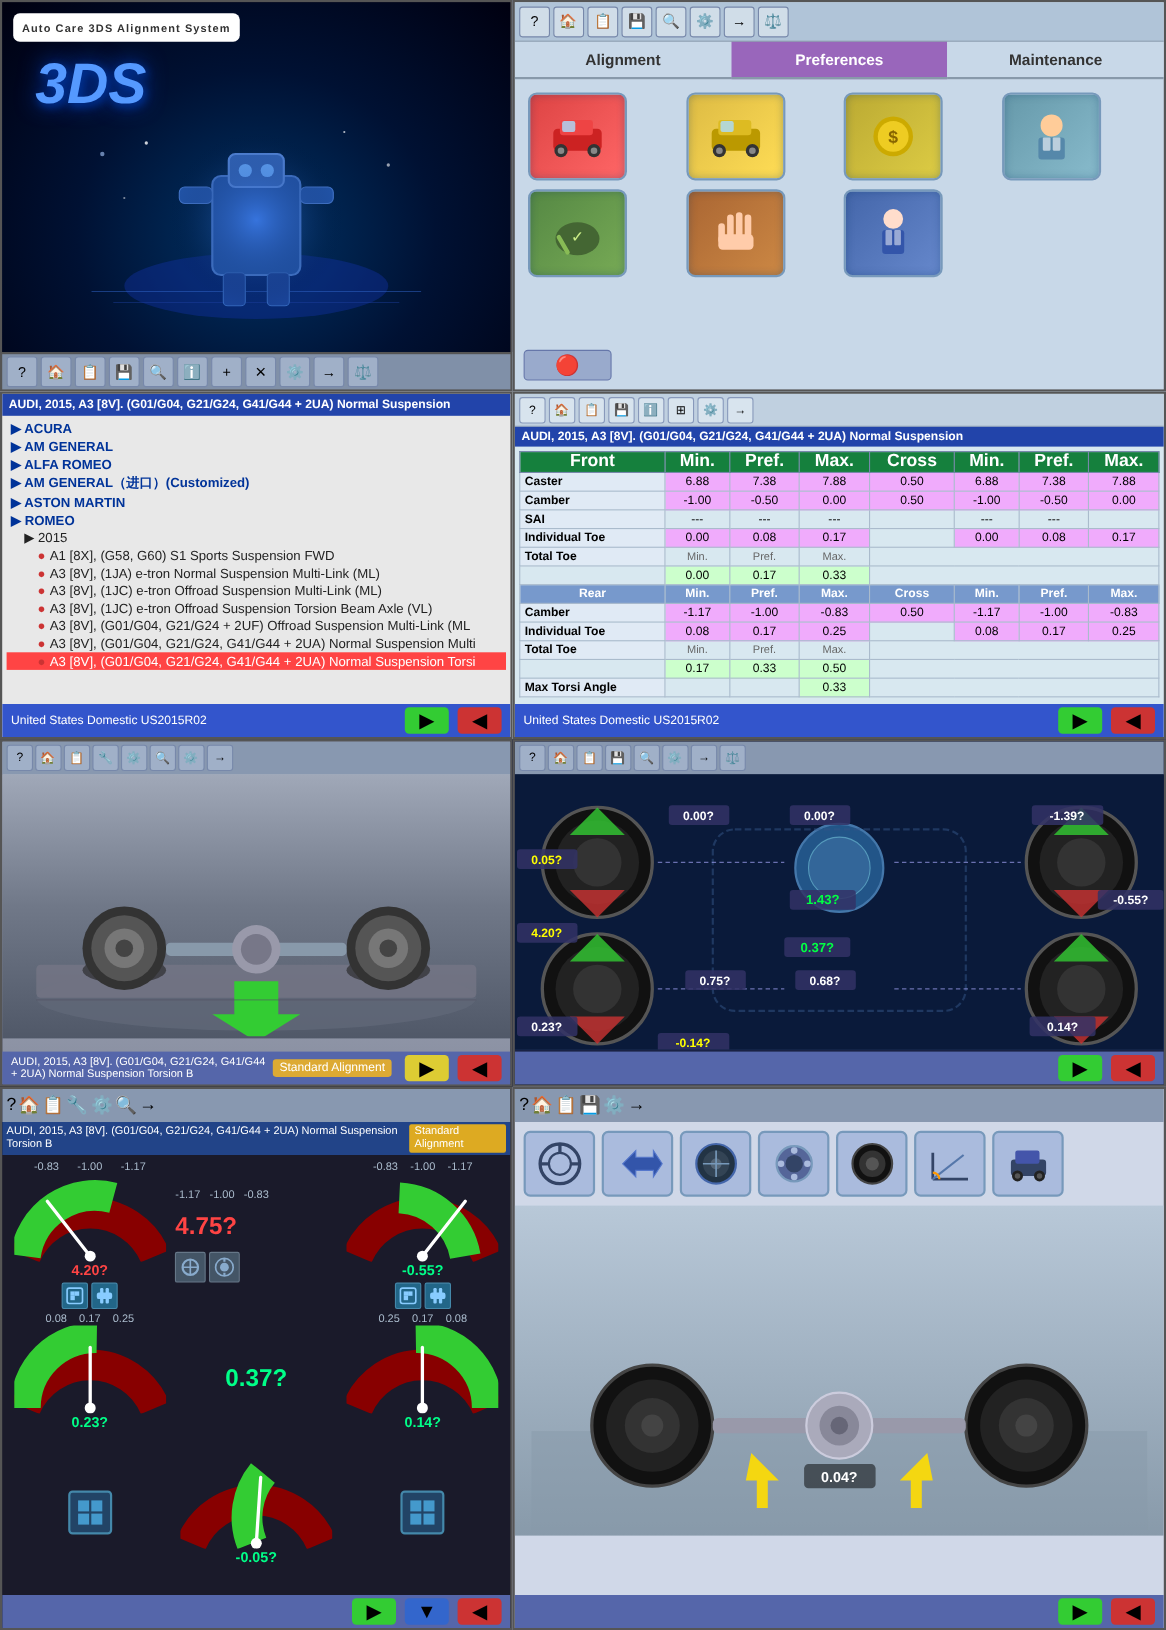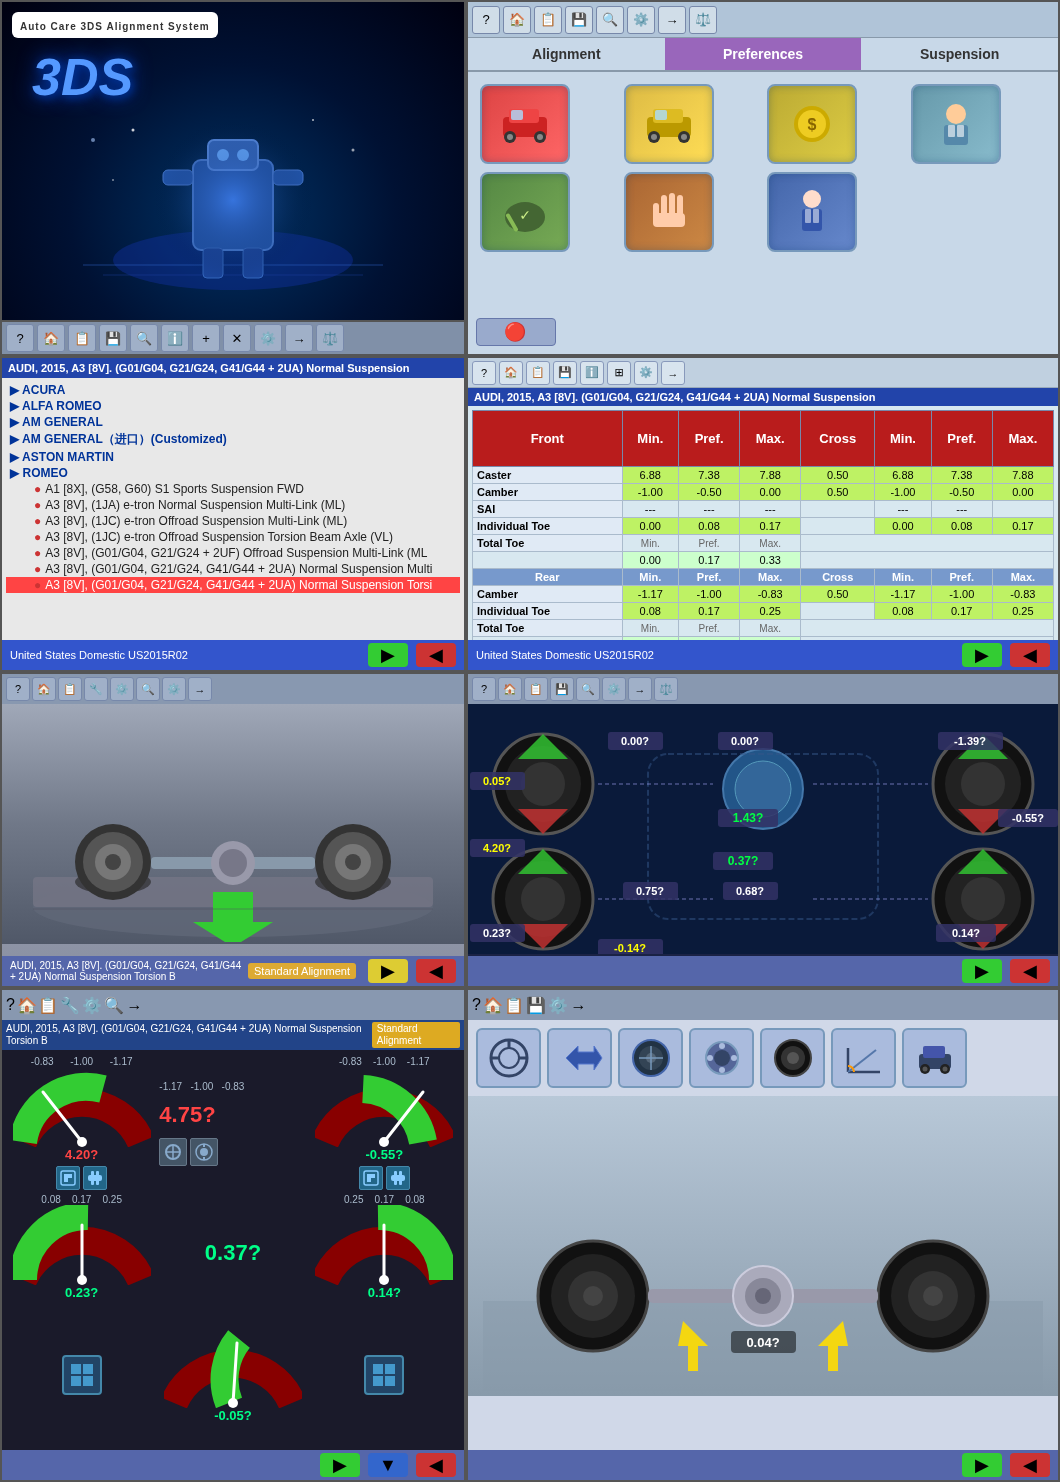--- a/index.html
+++ b/index.html
@@ -124,28 +124,28 @@
     }
     #panel-mr .toolbar .tool-btn {
       width: 24px; height: 24px; background: #d8e4ee; border: 1px solid #8899bb;
       border-radius: 3px; display: flex; align-items: center; justify-content: center;
       font-size: 11px; cursor: pointer;
     }
     #panel-mr .data-table {
       font-size: 11px; width: 100%; border-collapse: collapse;
     }
     #panel-mr .data-table th {
-      background: #b91c1c; color: white; padding: 20px 4px; text-align: center;
-      border: 1px solid #7788aa; font-size: 13px;
+      background: #15803d; color: white; padding: 0 4px; text-align: center;
+      border: 1px solid #7788aa; font-size: 16px;
     }
     #panel-mr .data-table td {
       padding: 2px 4px; border: 1px solid #aabbcc; text-align: center; font-size: 11px;
     }
     #panel-mr .data-table td.label { text-align: left; background: #e0eaf5; font-weight: bold; }
-    #panel-mr .data-table td.yellow { background: #bef264; }
+    #panel-mr .data-table td.yellow { background: #f0abfc; }
     #panel-mr .data-table td.green { background: #ccffcc; }
     #panel-mr .data-table .section-header td { background: #7799cc; color: white; font-weight: bold; }
     #panel-mr .bottom-bar {
       position: absolute; bottom: 0; left: 0; right: 0;
       height: 30px; background: #3355cc; color: white;
       display: flex; align-items: center; padding: 0 8px; font-size: 11px;
     }
     #panel-mr .bottom-bar .nav-btn {
       width: 40px; height: 24px; border-radius: 4px; border: none;
       display: flex; align-items: center; justify-content: center;
@@ -366,21 +366,21 @@
     <div class="tool-btn">📋</div>
     <div class="tool-btn">💾</div>
     <div class="tool-btn">🔍</div>
     <div class="tool-btn">⚙️</div>
     <div class="tool-btn">→</div>
     <div class="tool-btn">⚖️</div>
   </div>
   <div class="tabs">
     <div class="tab inactive">Alignment</div>
     <div class="tab active">Preferences</div>
-    <div class="tab inactive">Suspension</div>
+    <div class="tab inactive">Maintenance</div>
   </div>
   <div class="icons-grid">
     <div class="icon-box car-red">
       <svg width="60" height="50" viewBox="0 0 60 50">
           <rect x="8" y="18" width="44" height="20" rx="4" fill="#cc2222"></rect>
           <rect x="14" y="10" width="30" height="14" rx="3" fill="#ee4444"></rect>
           <rect x="16" y="11" width="12" height="10" rx="2" fill="#aaddff" opacity="0.8"></rect>
           <circle cx="15" cy="38" r="6" fill="#333"></circle>
           <circle cx="15" cy="38" r="3" fill="#888"></circle>
           <circle cx="45" cy="38" r="6" fill="#333"></circle>
@@ -442,25 +442,26 @@
     <span style="color:#8899aa;font-size:18px;">🔴</span>
   </div>
 </div>
 
 <div id="panel-ml" class="panel">
   <div class="title-bar">
     <span>AUDI, 2015, A3 [8V]. (G01/G04, G21/G24, G41/G44 + 2UA) Normal Suspension</span>
   </div>
   <div class="list-area">
     <div class="list-item group">▶ ACURA</div>
+    <div class="list-item group">▶ AM GENERAL</div>
     <div class="list-item group">▶ ALFA ROMEO</div>
-    <div class="list-item group">▶ AM GENERAL</div>
     <div class="list-item group">▶ AM GENERAL（进口）(Customized)</div>
     <div class="list-item group">▶ ASTON MARTIN</div>
     <div class="list-item group">▶ ROMEO</div>
+    <div class="list-item sub">▶ 2015</div>
     <div class="list-item sub2"><span class="bullet">●</span>A1 [8X], (G58, G60) S1 Sports Suspension FWD</div>
     <div class="list-item sub2"><span class="bullet">●</span>A3 [8V], (1JA) e-tron Normal Suspension Multi-Link (ML)</div>
     <div class="list-item sub2"><span class="bullet">●</span>A3 [8V], (1JC) e-tron Offroad Suspension Multi-Link (ML)</div>
     <div class="list-item sub2"><span class="bullet">●</span>A3 [8V], (1JC) e-tron Offroad Suspension Torsion Beam Axle (VL)</div>
     <div class="list-item sub2"><span class="bullet">●</span>A3 [8V], (G01/G04, G21/G24 + 2UF) Offroad Suspension Multi-Link (ML</div>
     <div class="list-item sub2"><span class="bullet">●</span>A3 [8V], (G01/G04, G21/G24, G41/G44 + 2UA) Normal Suspension Multi</div>
     <div class="list-item sub2 selected"><span class="bullet">●</span>A3 [8V], (G01/G04, G21/G24, G41/G44 + 2UA) Normal Suspension Torsi</div>
   </div>
   <div class="bottom-bar">
     <span style="flex:1;font-size:11px;">United States Domestic US2015R02</span>

